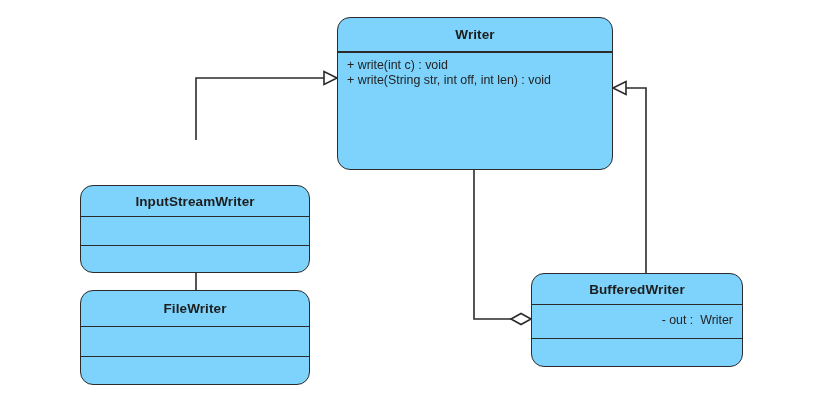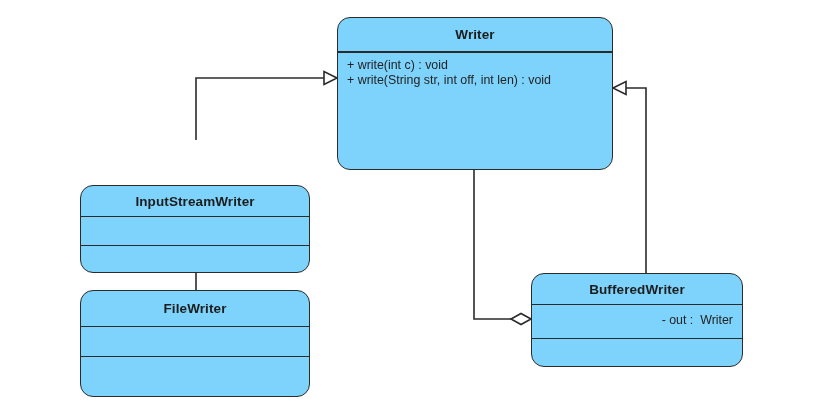--- a/index.html
+++ b/index.html
@@ -125,21 +125,21 @@
   </div>
 
   <div class="uml-class" style="left:80px; top:140px; width:230px; height:88px;margin-top:45px;">
     <div class="cls-name" style="height:30px;">InputStreamWriter</div>
     <div class="cls-divider"></div>
     <div class="cls-compartment" style="height:28px;"></div>
     <div class="cls-divider"></div>
     <div class="cls-compartment" style="height:28px;"></div>
   </div>
 
-  <div class="uml-class" style="left:80px; top:290px; width:230px; height:107px;">
+  <div class="uml-class" style="left:80px; top:290px; width:230px; height:95px;">
     <div class="cls-name" style="height:35px;">FileWriter</div>
     <div class="cls-divider"></div>
     <div class="cls-compartment" style="height:29px;"></div>
     <div class="cls-divider"></div>
     <div class="cls-compartment" style="height:29px;"></div>
   </div>
 
   <div class="uml-class" style="left:531px; top:273px; width:212px; height:94px;">
     <div class="cls-name" style="height:30px;">BufferedWriter</div>
     <div class="cls-divider"></div>

